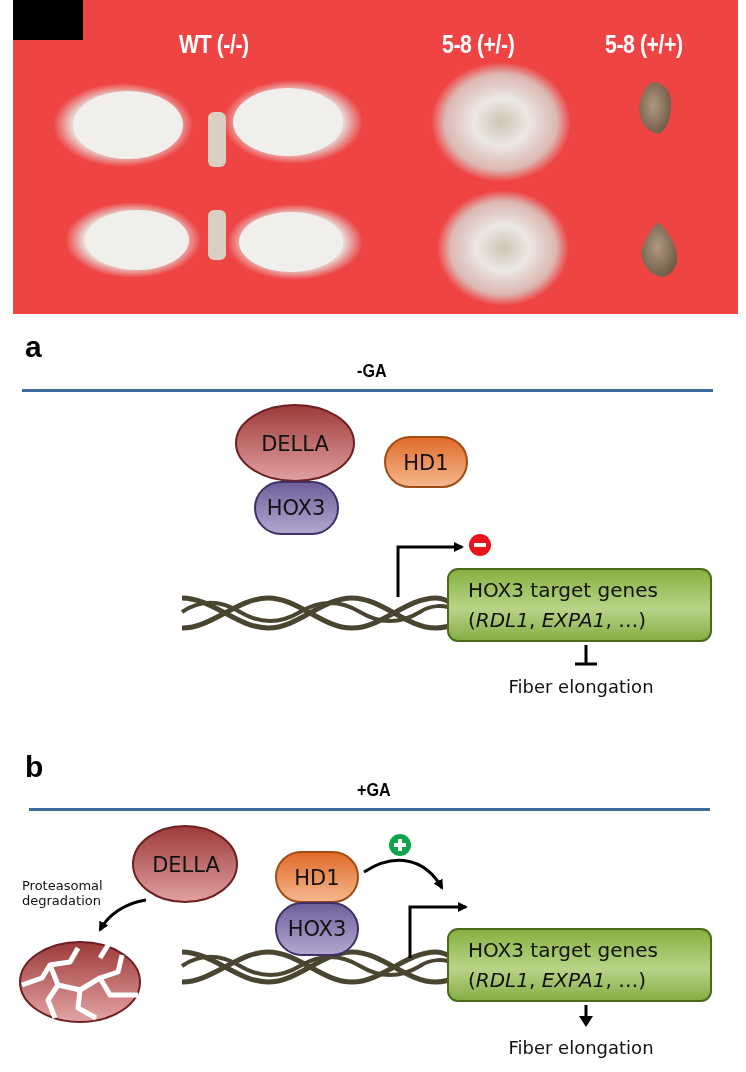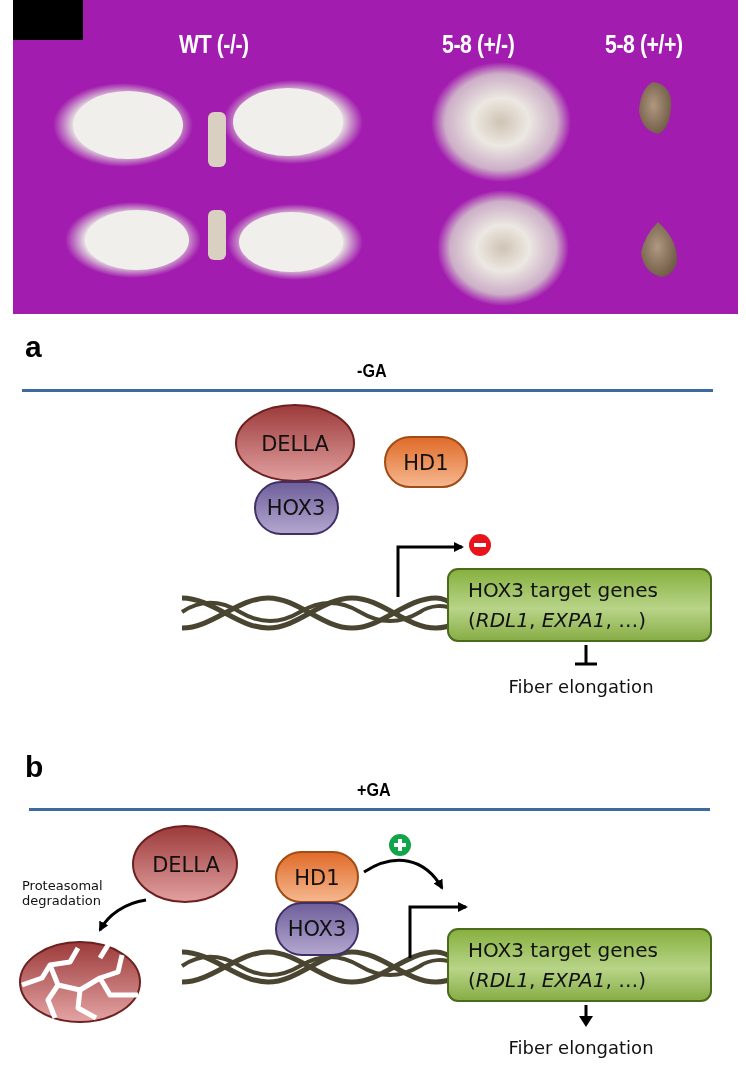--- a/index.html
+++ b/index.html
@@ -1,19 +1,19 @@
 <!DOCTYPE html>
 <html><head>
   <meta charset="utf-8">
   <style>
     html, body { margin: 0; padding: 0; background: #ffffff; }
     body { width: 746px; height: 1072px; position: relative; overflow: hidden;
            font-family: "Liberation Sans", sans-serif; }
     .photo { position: absolute; left: 13px; top: 0; width: 725px; height: 314px;
-             background: #a21caf; overflow: hidden; }
+             background: #ef4444; overflow: hidden; }
     .photo .corner { position: absolute; left: 0; top: 0; width: 70px; height: 40px; background: #000; }
     .photo-label { position: absolute; color: #ffffff; font-weight: bold; font-size: 25px;
                    font-family: "Liberation Sans", sans-serif; letter-spacing: -0.5px; transform: scaleX(0.85); transform-origin: left top; }
     .panel-letter { position: absolute; font-weight: bold; font-size: 30px; color: #000; }
     .cond-label { position: absolute; font-weight: bold; font-size: 19px; color: #000; transform: scaleX(0.85); transform-origin: left top; }
     .rule { position: absolute; height: 3px; background: #3f6aa0; }
     svg.diagram { position: absolute; left: 0; top: 0; }
     .node-text { font-family: "DejaVu Sans", sans-serif; font-size: 21px; fill: #111; }
     .box-text { font-family: "DejaVu Sans", sans-serif; font-size: 20px; fill: #111; }
     .caption-text { font-family: "DejaVu Sans", sans-serif; font-size: 18px; fill: #111; }

